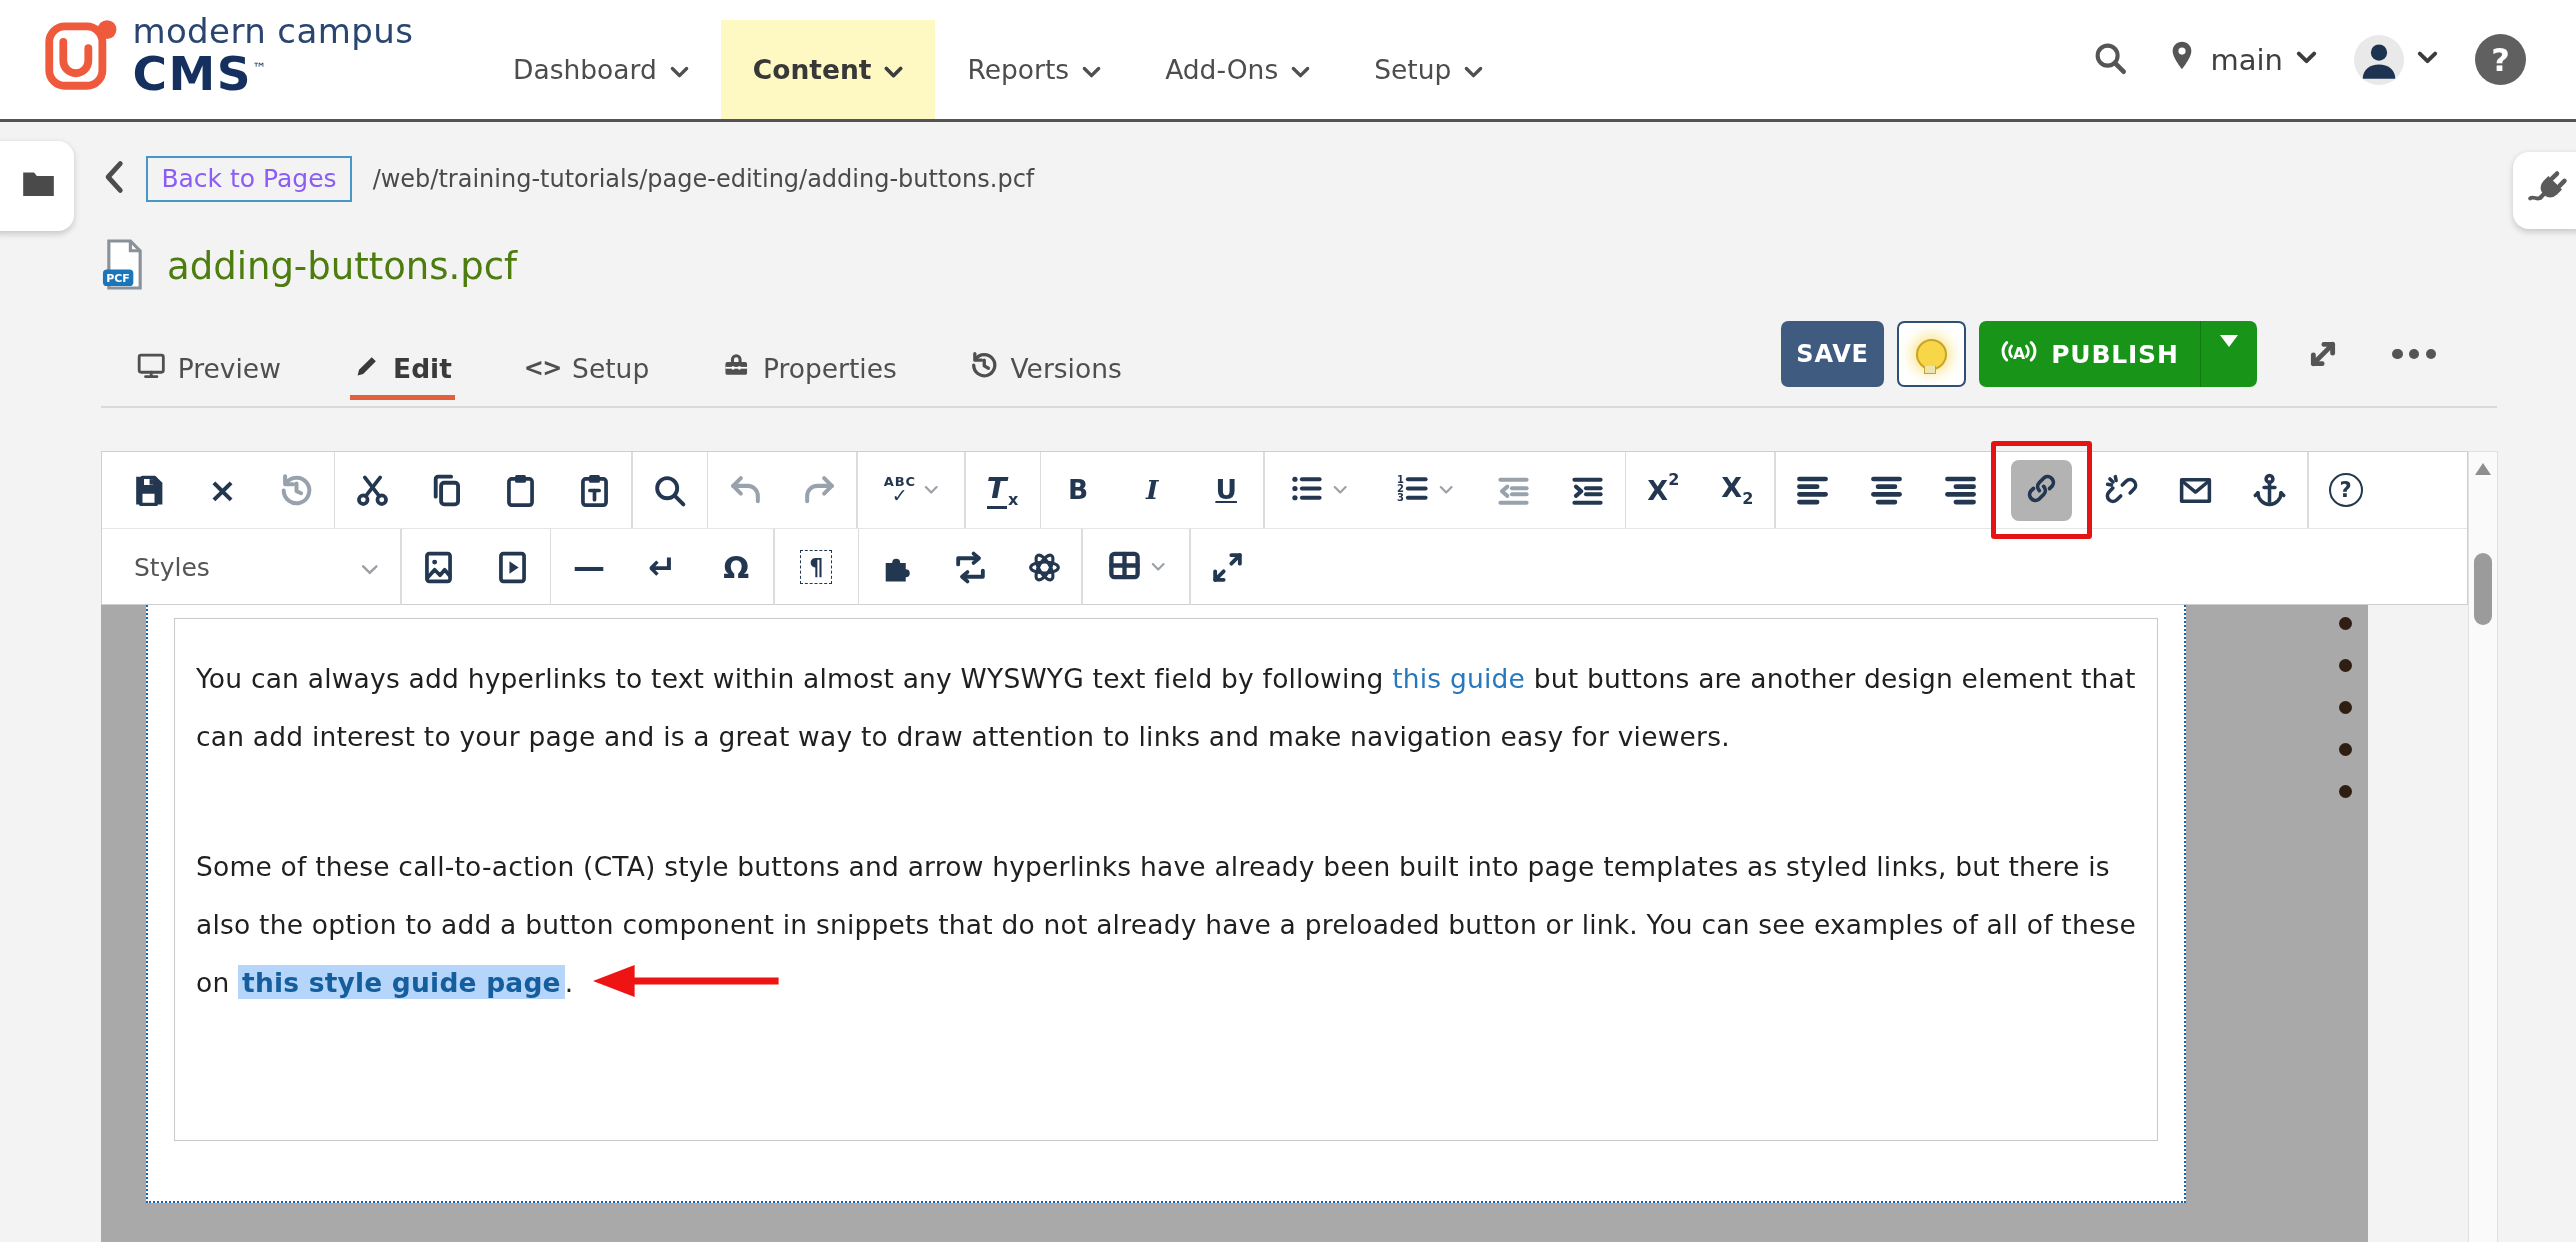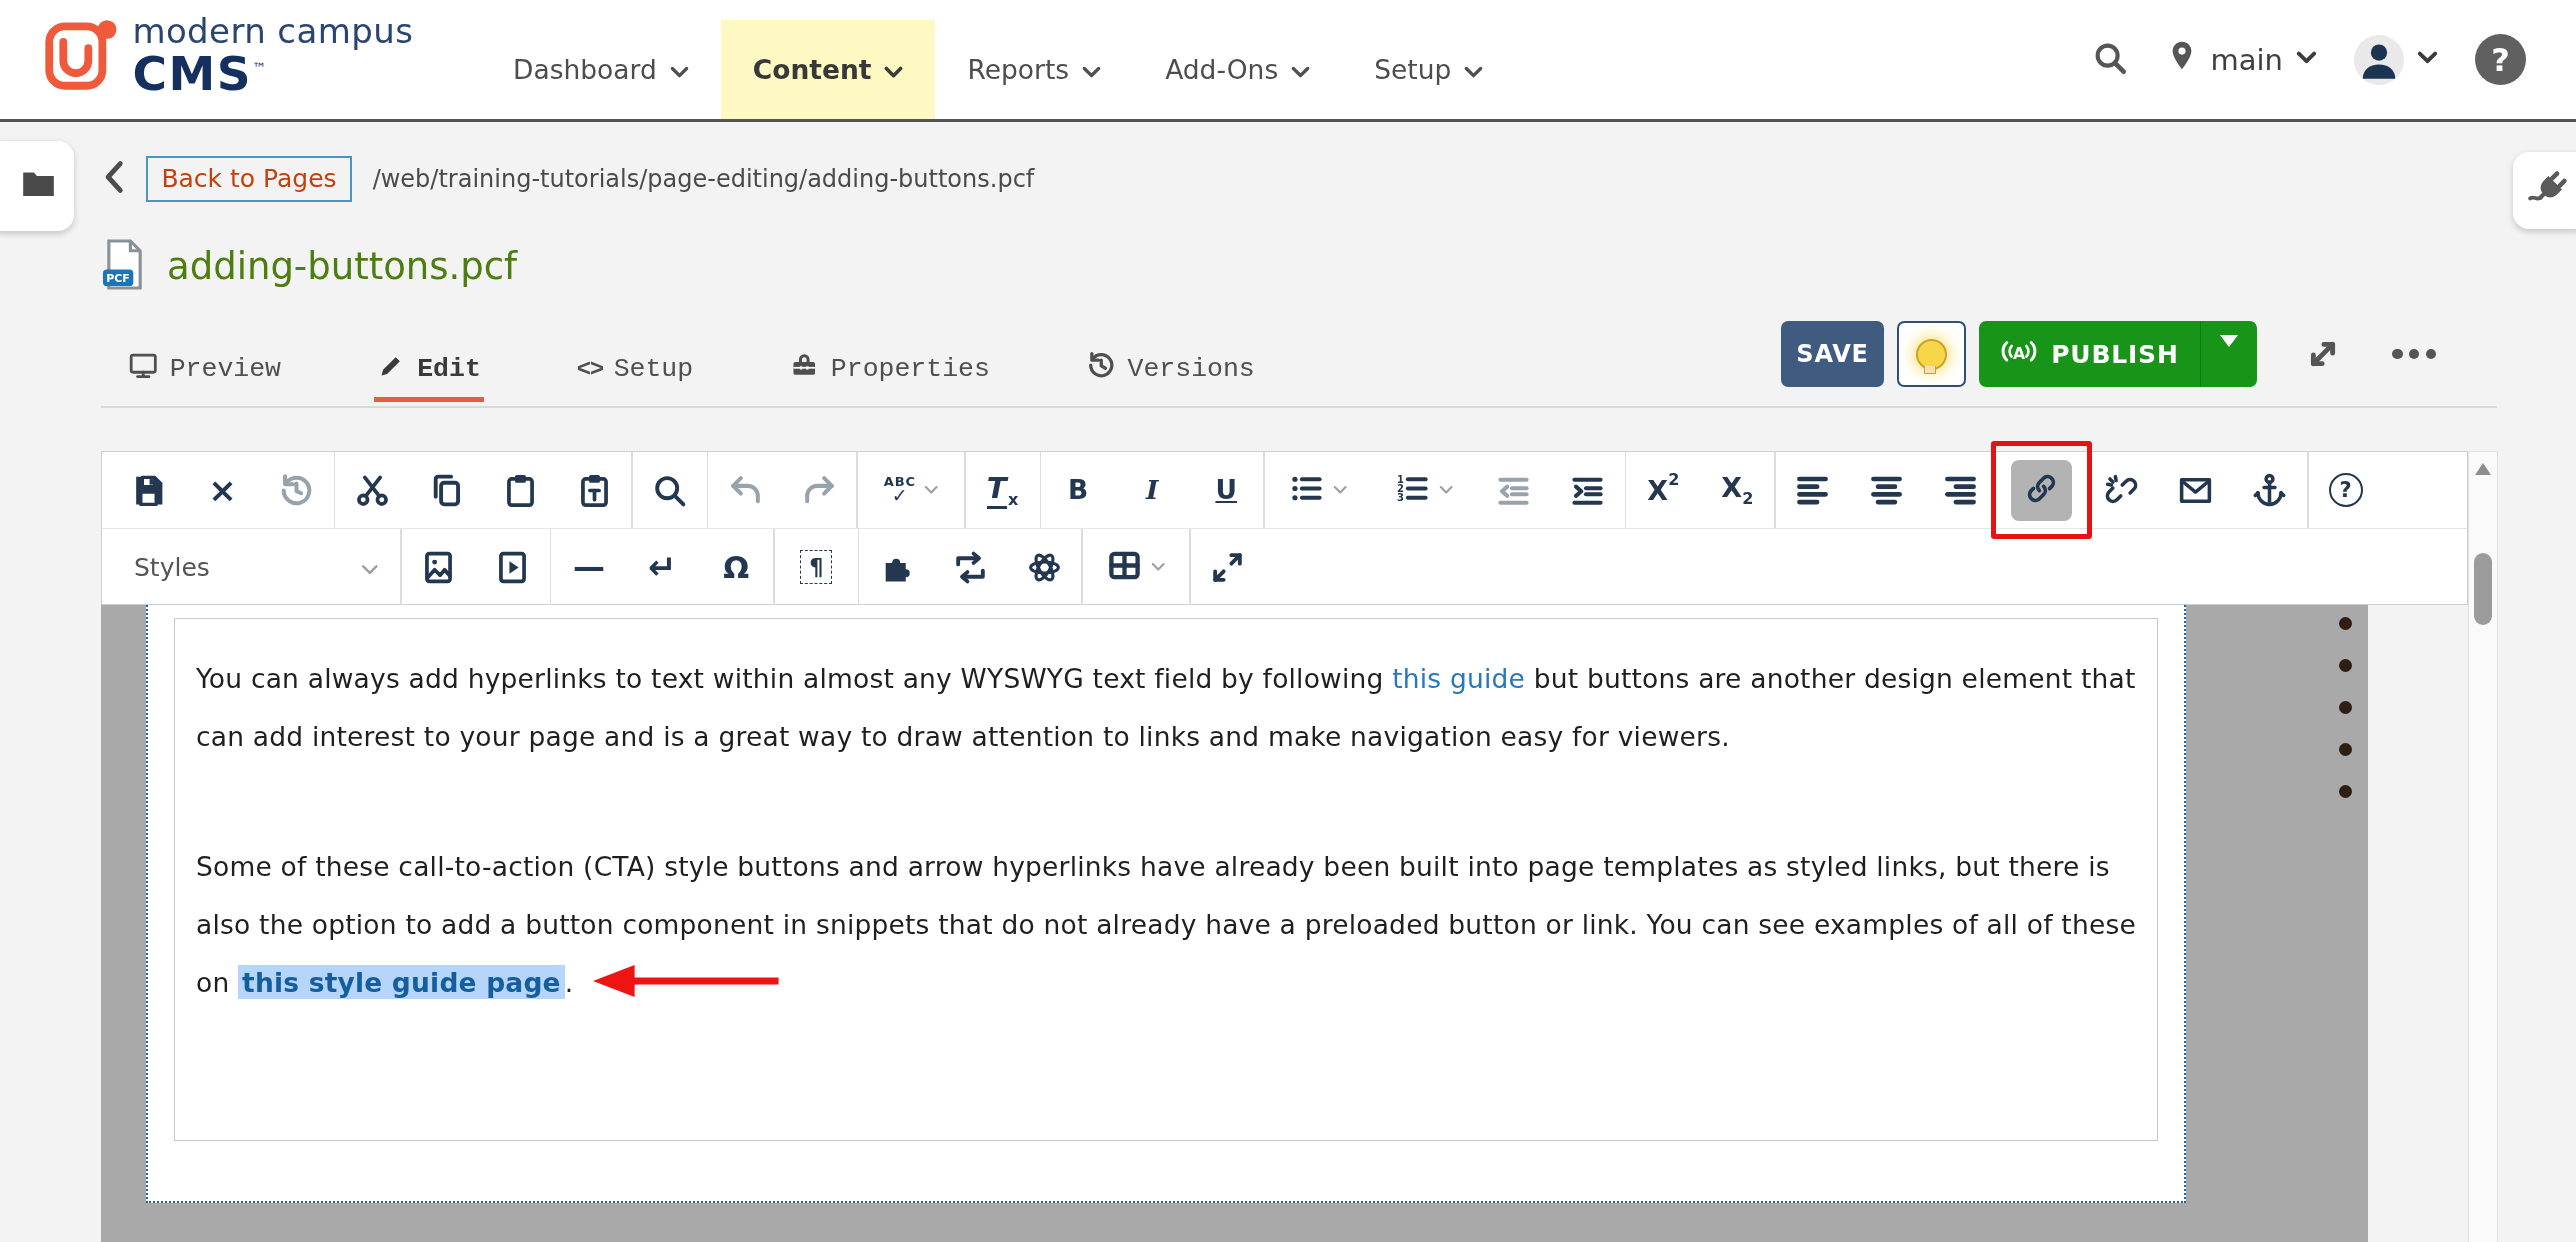--- a/index.html
+++ b/index.html
@@ -22,26 +22,26 @@
   .site-label{font-size:29px;color:#3f3f3f;}
   .avatar{width:50px;height:50px;border-radius:50%;background:#e9e9e9;display:flex;align-items:flex-end;justify-content:center;overflow:hidden;}
   .help-badge{width:51px;height:51px;border-radius:50%;background:#606060;color:#fff;font-size:32px;font-weight:bold;
               display:flex;align-items:center;justify-content:center;}
   
   .folder-tab{position:absolute;left:-14.4px;top:141px;width:88px;height:90px;background:#fff;border-radius:16px;
               box-shadow:0 2.4px 6.4px rgba(0,0,0,.18);display:flex;align-items:center;justify-content:flex-end;padding-right:17.6px;box-sizing:border-box;}
   .plug-tab{position:absolute;right:-14.4px;top:152px;width:77px;height:77px;background:#fff;border-radius:16px;
             box-shadow:0 2.4px 6.4px rgba(0,0,0,.18);display:flex;align-items:center;justify-content:flex-start;padding-left:14.4px;box-sizing:border-box;}
   .breadcrumb{position:absolute;left:103px;top:156px;display:flex;align-items:center;}
-  .back-box{margin-left:21px;border:2.4px solid #4796c8;padding:6.4px 13px;font-size:25px;color:#c2410c;cursor:pointer;}
+  .back-box{margin-left:21px;border:2.4px solid #4796c8;padding:6.4px 13px;font-size:25px;color:#8b5cf6;cursor:pointer;}
   .crumb-path{margin-left:21px;font-size:24px;color:#4a4a4a;}
   
   .title-row{position:absolute;left:101px;top:237px;display:flex;align-items:center;}
   .page-title{margin-left:19px;font-size:37px;color:#4d7c0f;}
-  .tabs-row{position:absolute;left:128px;top:350px;display:flex;gap:96px;align-items:center;font-family:Liberation Mono, monospace;}
+  .tabs-row{position:absolute;left:136px;top:350px;display:flex;gap:72px;align-items:center;}
   .tab{display:flex;align-items:center;gap:11.2px;font-size:26.5px;color:#4f4f4f;cursor:pointer;position:relative;padding-bottom:4.8px;}
   .tab.active{font-weight:bold;color:#3a3a3a;}
   .tab.active::after{content:"";position:absolute;left:-3.2px;right:-3.2px;bottom:-9.6px;height:4.8px;background:#e2603e;}
   .tab-glyph{font-size:24px;font-weight:bold;letter-spacing:-1.6px;}
   .actions-row{position:absolute;left:1781px;top:321px;display:flex;align-items:center;}
   .btn-save{width:103px;height:66px;background:#3f5c80;color:#fff;font-size:24px;font-weight:bold;letter-spacing:0.8px;
             border-radius:7.2px;display:flex;align-items:center;justify-content:center;cursor:pointer;}
   .btn-bulb{width:69px;height:66px;background:#fff;border:2.4px solid #2f4f76;border-radius:7.2px;margin-left:13px;
             display:flex;align-items:center;justify-content:center;cursor:pointer;box-sizing:border-box;}
   .bulb{width:27px;height:27px;border-radius:50%;background:#f7d748;border:2.4px solid #c8a22c;position:relative;

